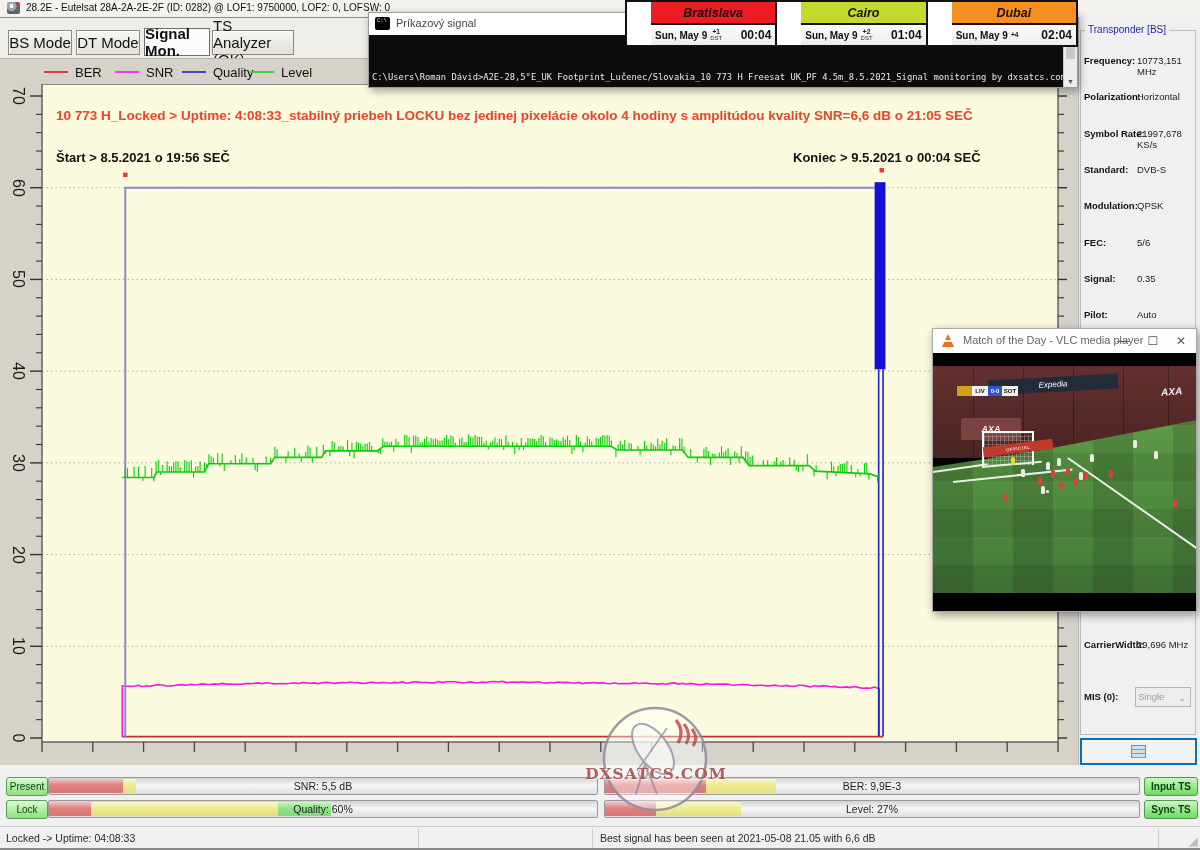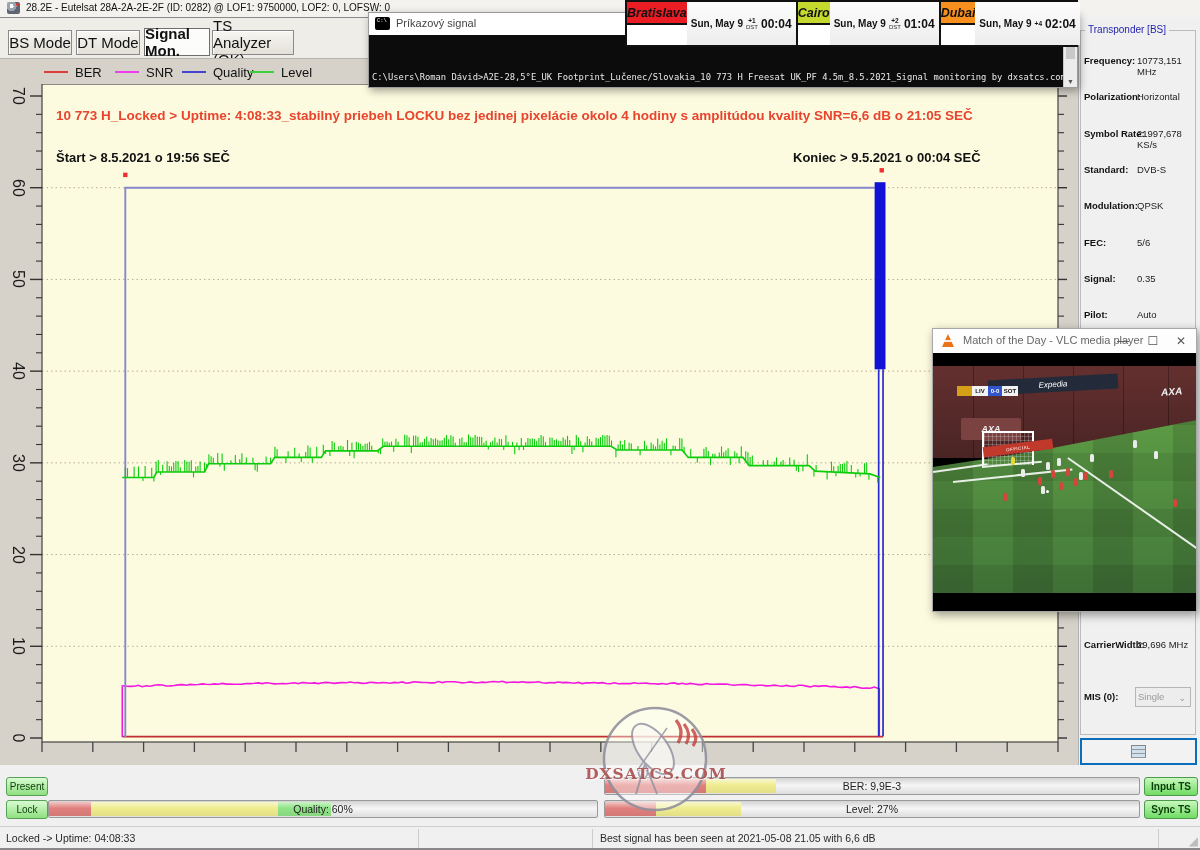--- a/index.html
+++ b/index.html
@@ -33,21 +33,21 @@
   #chart svg{position:absolute;left:0;top:0;}
   .y-label{position:absolute;width:26px;height:26px;font-size:16px;color:#1a1a1a;text-align:center;
            line-height:26px;transform:rotate(90deg);}
   #anno-red{position:absolute;left:56px;top:24px;font-size:13.5px;font-weight:bold;color:#e8442e;white-space:nowrap;}
   #anno-start{position:absolute;left:56px;top:66px;font-size:13px;font-weight:bold;color:#111;}
   #anno-end{position:absolute;left:793px;top:66px;font-size:13px;font-weight:bold;color:#111;}
 
   
   #clocks{left:625px;top:0;width:453px;height:47px;border:2px solid #111;box-sizing:border-box;
           display:flex;z-index:6;background:#fff;}
-  .clock{flex:1;border-left:2px solid #111;display:flex;flex-direction:row;}
+  .clock{flex:1;border-left:2px solid #111;display:flex;flex-direction:column;padding-left:24px;}
   .clock:first-child{border-left:none;}
   .clock-head{height:21px;border-bottom:2px solid #111;display:flex;align-items:center;justify-content:center;
               font-size:12.5px;font-weight:bold;font-style:italic;color:#101010;}
   .clock-body{flex:1;background:linear-gradient(#fdfdfd,#ececec);display:flex;align-items:center;padding:0 4px;}
   .clock-date{font-size:10px;font-weight:bold;color:#111;white-space:nowrap;}
   .clock-zone{display:flex;flex-direction:column;align-items:center;margin:0 3px;line-height:6px;}
   .clock-sup{font-size:6.5px;font-weight:bold;color:#111;}
   .clock-sub{font-size:6px;color:#333;}
   .clock-time{margin-left:auto;font-size:12px;font-weight:bold;color:#111;}
 
@@ -730,20 +730,25 @@
         <div id="sb-home">LIV</div>
         <div id="sb-score">0-0</div>
         <div id="sb-away">SOT</div>
       </div>
       <div id="vlc-black-bot"></div>
     </div>
   </div>
 
   <div class="abs" id="bottompanel">
     <div class="mini-btn" style="left:6px;top:12px">Present</div>
+    <div class="meter" id="bar-snr" style="left:48px;top:12px;width:550px">
+        <div class="seg" style="left: 0%; width: 13.5%; background-color: rgb(224, 128, 125);"></div>
+        <div class="seg" style="left: 13.5%; width: 2.3%; background-color: rgb(239, 236, 143);"></div>
+        <div class="mlab">SNR: 5,5 dB</div>
+      </div>
     <div class="meter" id="bar-ber" style="left:604px;top:12px;width:536px">
         <div class="seg" style="left: 0%; width: 19%; background-color: rgb(224, 128, 125);"></div>
         <div class="seg" style="left: 19%; width: 13%; background-color: rgb(239, 236, 143);"></div>
         <div class="mlab">BER: 9,9E-3</div>
       </div>
     <div class="ts-btn" style="left:1144px;top:12px">Input TS</div>
 
     <div class="mini-btn" style="left:6px;top:35px">Lock</div>
     <div class="meter" id="bar-quality" style="left:48px;top:35px;width:550px">
         <div class="seg" style="left: 0%; width: 7.7%; background-color: rgb(224, 128, 125);"></div>

